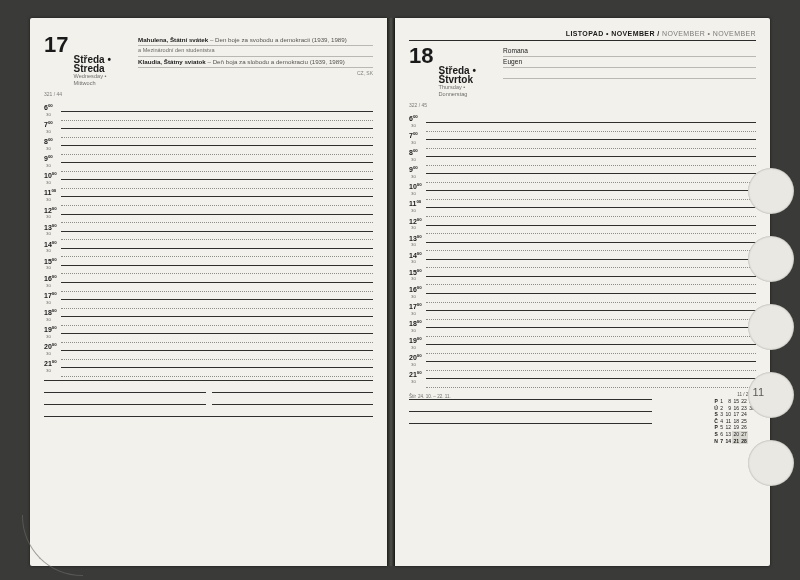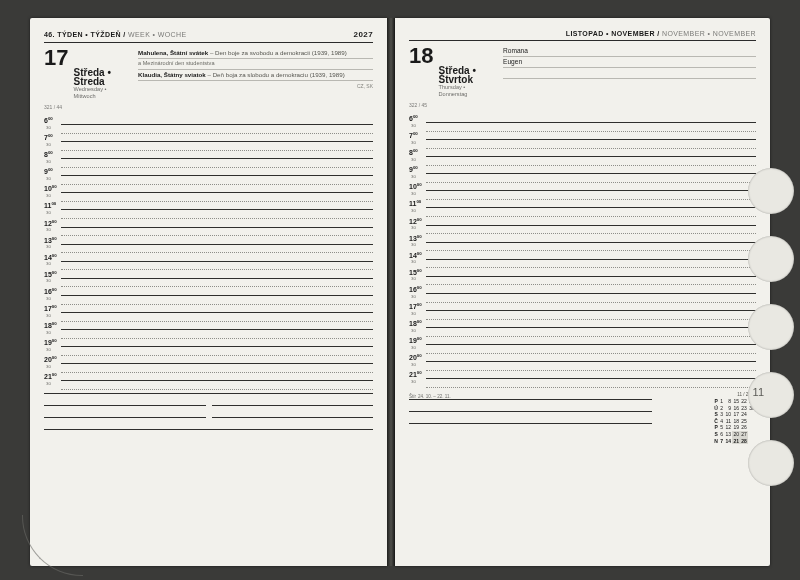--- a/index.html
+++ b/index.html
@@ -96,27 +96,20 @@
           border-radius:0 0 0 60px;opacity:.6;}
 </style>
 </head>
 <body>
 
 <div class="planner">
 
   <div class="page left">
     <div class="inner">
 
-      <div class="hdr">
-        <div>
-          <span class="b">46. TÝDEN • TÝŽDEŇ /</span>
-          <span class="g">WEEK • WOCHE</span>
-        </div>
-        <div class="year">2027</div>
-      </div>
 
       <div class="dayrow">
         <div class="daycol">
           <div class="dayno-wrap">
             <div class="daynum">17</div>
             <div>
               <div class="dname">Středa • Streda</div>
               <div class="dname2">Wednesday • Mittwoch</div>
             </div>
           </div>

